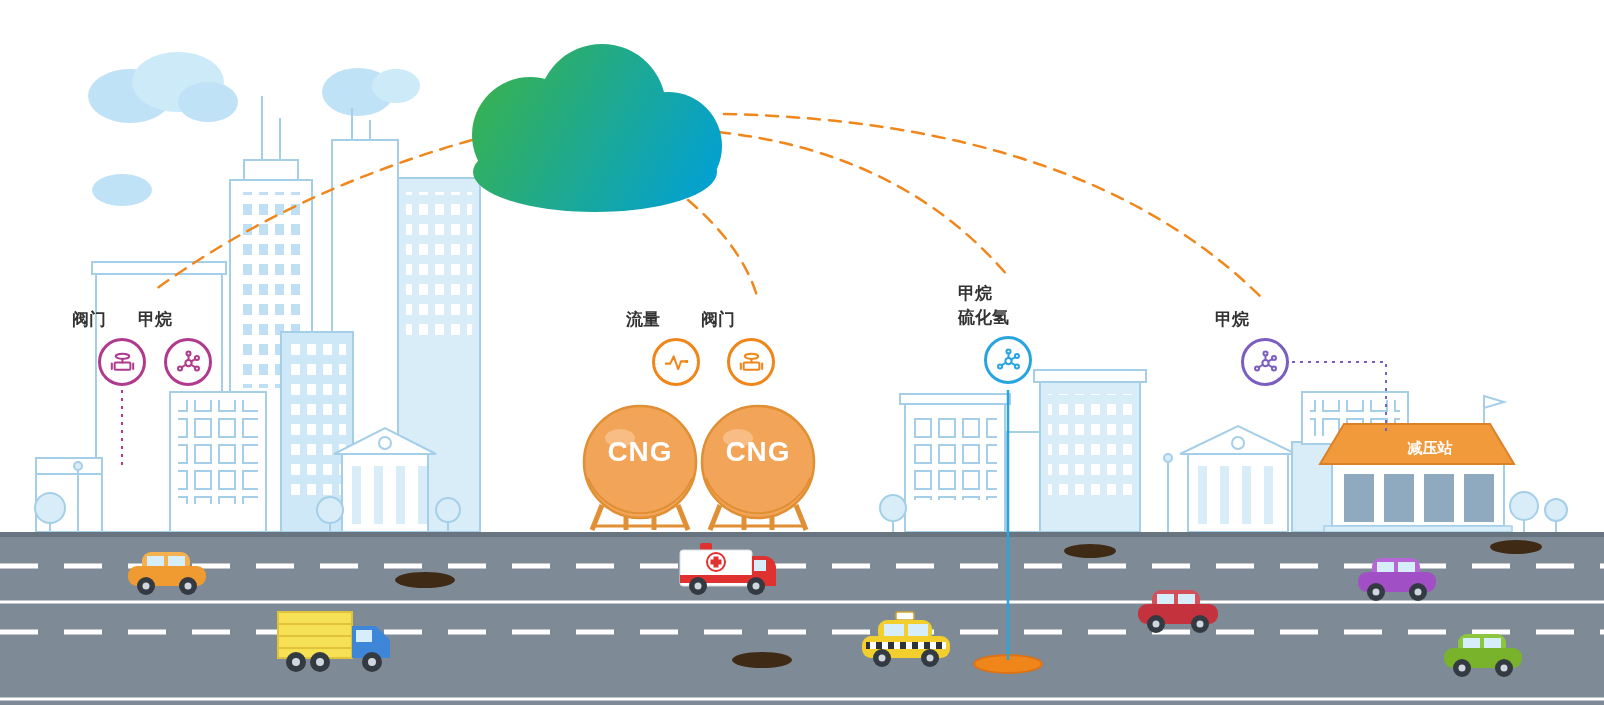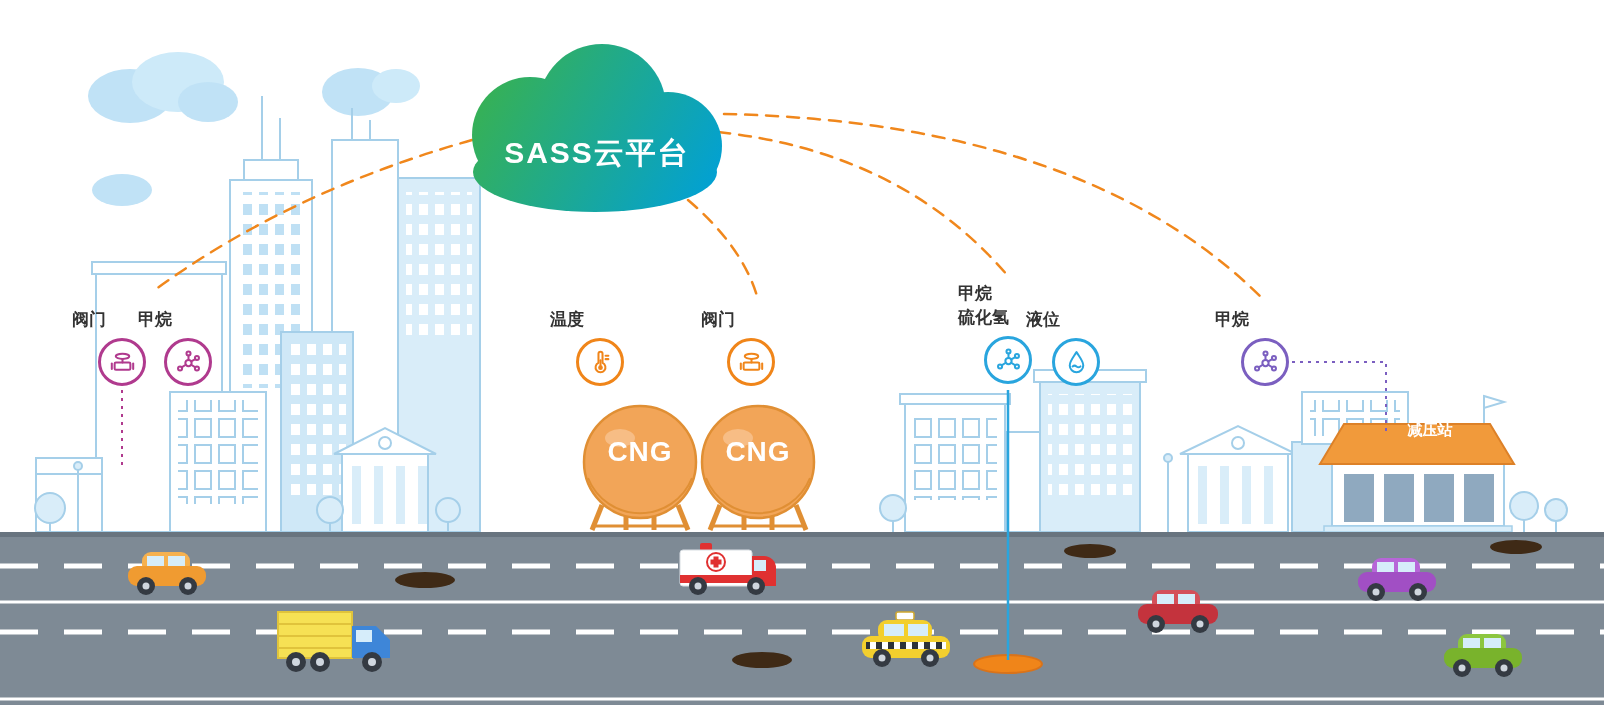--- a/index.html
+++ b/index.html
@@ -264,21 +264,20 @@
       <ellipse cx="595" cy="172" rx="122" ry="40"></ellipse>
     </g>
 
     <g fill="none">
       <line x1="122" y1="390" x2="122" y2="468" stroke="#b03a8e" stroke-width="2" stroke-dasharray="3 5"></line>
       <line x1="1008" y1="390" x2="1008" y2="660" stroke="#29a5de" stroke-width="2.5"></line>
       <polyline points="1292,362 1386,362 1386,436" stroke="#7b5fc0" stroke-width="2" stroke-dasharray="3 5"></polyline>
     </g>
   </svg>
 
-  <div class="cloud-label">SASS云平台</div>
 
   <div class="sensor g1" style="left:122px;top:308px">
     <div class="s-label">阀门</div>
     <div class="s-circle">
       <svg class="s-icon" viewBox="0 0 24 24">
         <ellipse cx="12" cy="6.5" rx="6" ry="2.3"></ellipse>
           <line x1="12" y1="8.8" x2="12" y2="12"></line>
         <rect x="5" y="12" width="14" height="6.5" rx="1.2"></rect>
         <line x1="2.5" y1="12.8" x2="2.5" y2="17.7"></line>
           <line x1="21.5" y1="12.8" x2="21.5" y2="17.7"></line>
@@ -295,29 +294,26 @@
         <line x1="9.6" y1="14" x2="5.9" y2="16.4"></line>
           <circle cx="4.5" cy="17.4" r="1.8"></circle>
         <line x1="14.4" y1="14" x2="18.1" y2="16.4"></line>
           <circle cx="19.5" cy="17.4" r="1.8"></circle>
         <line x1="14.4" y1="11" x2="18.1" y2="8.9"></line>
           <circle cx="19.5" cy="8" r="1.8"></circle>
       </svg>
     </div>
   </div>
 
-  <div class="sensor g2" style="left:600px;top:308px">
-    <div class="s-label">温度</div>
-    <div class="s-circle">
-      <svg class="s-icon" viewBox="0 0 24 24">
-        <path d="M10.2 4.2 a1.8 1.8 0 0 1 3.6 0 v8.1 a4.4 4.4 0 1 1 -3.6 0 z"></path>
-        <circle cx="12" cy="16.6" r="2.1" fill="currentColor" stroke="none"></circle>
-        <line x1="12" y1="15" x2="12" y2="10"></line>
-        <line x1="16.5" y1="6" x2="19" y2="6"></line>
-          <line x1="16.5" y1="9" x2="19" y2="9"></line>
+  <div class="sensor g2" style="left:676px;top:308px">
+    <div class="s-label">流量</div>
+    <div class="s-circle">
+      <svg class="s-icon" viewBox="0 0 24 24">
+        <polyline points="2.5,13 6.5,13 9.5,6.5 13.5,18 16,11 21.5,11"></polyline>
+        <circle cx="21" cy="11" r="1.4" fill="currentColor" stroke="none"></circle>
       </svg>
     </div>
   </div>
   <div class="sensor g2" style="left:751px;top:308px">
     <div class="s-label">阀门</div>
     <div class="s-circle">
       <svg class="s-icon" viewBox="0 0 24 24">
         <ellipse cx="12" cy="6.5" rx="6" ry="2.3"></ellipse>
           <line x1="12" y1="8.8" x2="12" y2="12"></line>
         <rect x="5" y="12" width="14" height="6.5" rx="1.2"></rect>
@@ -337,29 +333,20 @@
           <circle cx="12" cy="4" r="1.8"></circle>
         <line x1="9.6" y1="14" x2="5.9" y2="16.4"></line>
           <circle cx="4.5" cy="17.4" r="1.8"></circle>
         <line x1="14.4" y1="14" x2="18.1" y2="16.4"></line>
           <circle cx="19.5" cy="17.4" r="1.8"></circle>
         <line x1="14.4" y1="11" x2="18.1" y2="8.9"></line>
           <circle cx="19.5" cy="8" r="1.8"></circle>
       </svg>
     </div>
   </div>
-  <div class="sensor g3" style="left:1076px;top:308px">
-    <div class="s-label">液位</div>
-    <div class="s-circle">
-      <svg class="s-icon" viewBox="0 0 24 24">
-        <path d="M12 2.8 C9 7.6 6 10.8 6 14.6 a6 6 0 0 0 12 0 C18 10.8 15 7.6 12 2.8 z"></path>
-        <path d="M8.5 15.5 q1.75 -1.4 3.5 0 t3.5 0"></path>
-      </svg>
-    </div>
-  </div>
 
   <div class="sensor g4" style="left:1265px;top:308px">
     <div class="s-label">甲烷</div>
     <div class="s-circle">
       <svg class="s-icon" viewBox="0 0 24 24">
         <circle cx="12" cy="12.5" r="2.8"></circle>
         <line x1="12" y1="9.7" x2="12" y2="5.8"></line>
           <circle cx="12" cy="4" r="1.8"></circle>
         <line x1="9.6" y1="14" x2="5.9" y2="16.4"></line>
           <circle cx="4.5" cy="17.4" r="1.8"></circle>
@@ -367,15 +354,15 @@
           <circle cx="19.5" cy="17.4" r="1.8"></circle>
         <line x1="14.4" y1="11" x2="18.1" y2="8.9"></line>
           <circle cx="19.5" cy="8" r="1.8"></circle>
       </svg>
     </div>
   </div>
 
   <div class="tank-label" style="left:640px;top:452px">CNG</div>
   <div class="tank-label" style="left:758px;top:452px">CNG</div>
 
-  <div class="station-label" style="left:1430px;top:430px">减压站</div>
+  <div class="station-label" style="left:1430px;top:448px">减压站</div>
 
 </div>
 
 </body></html>

